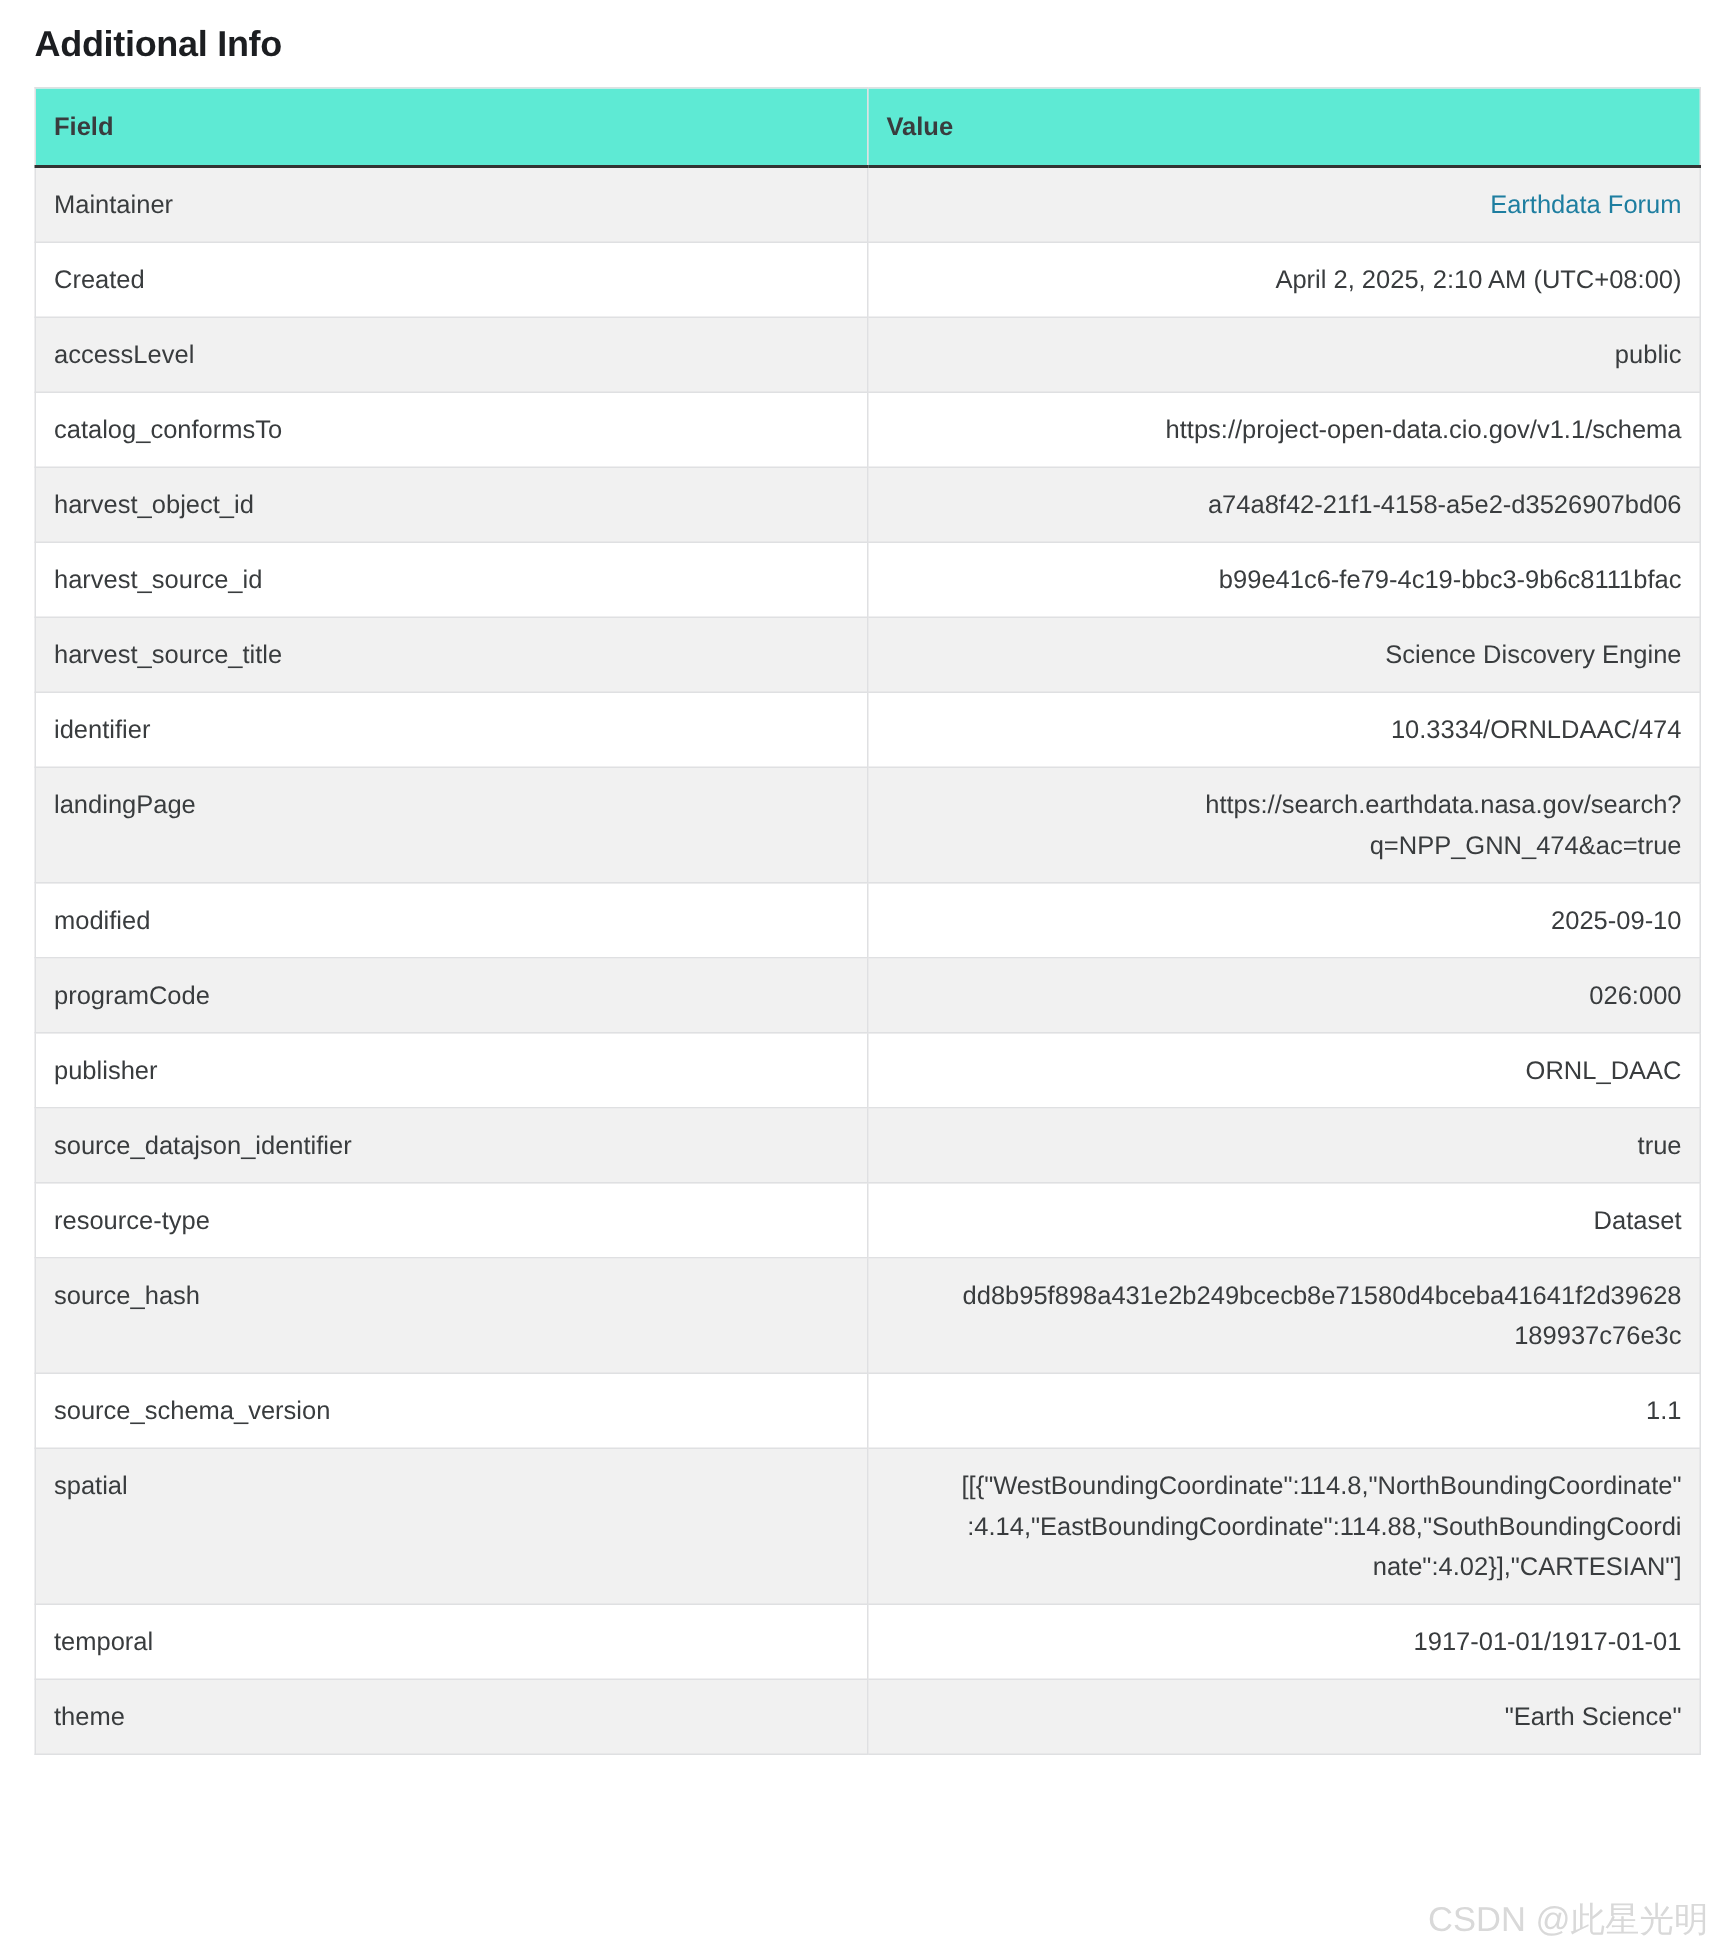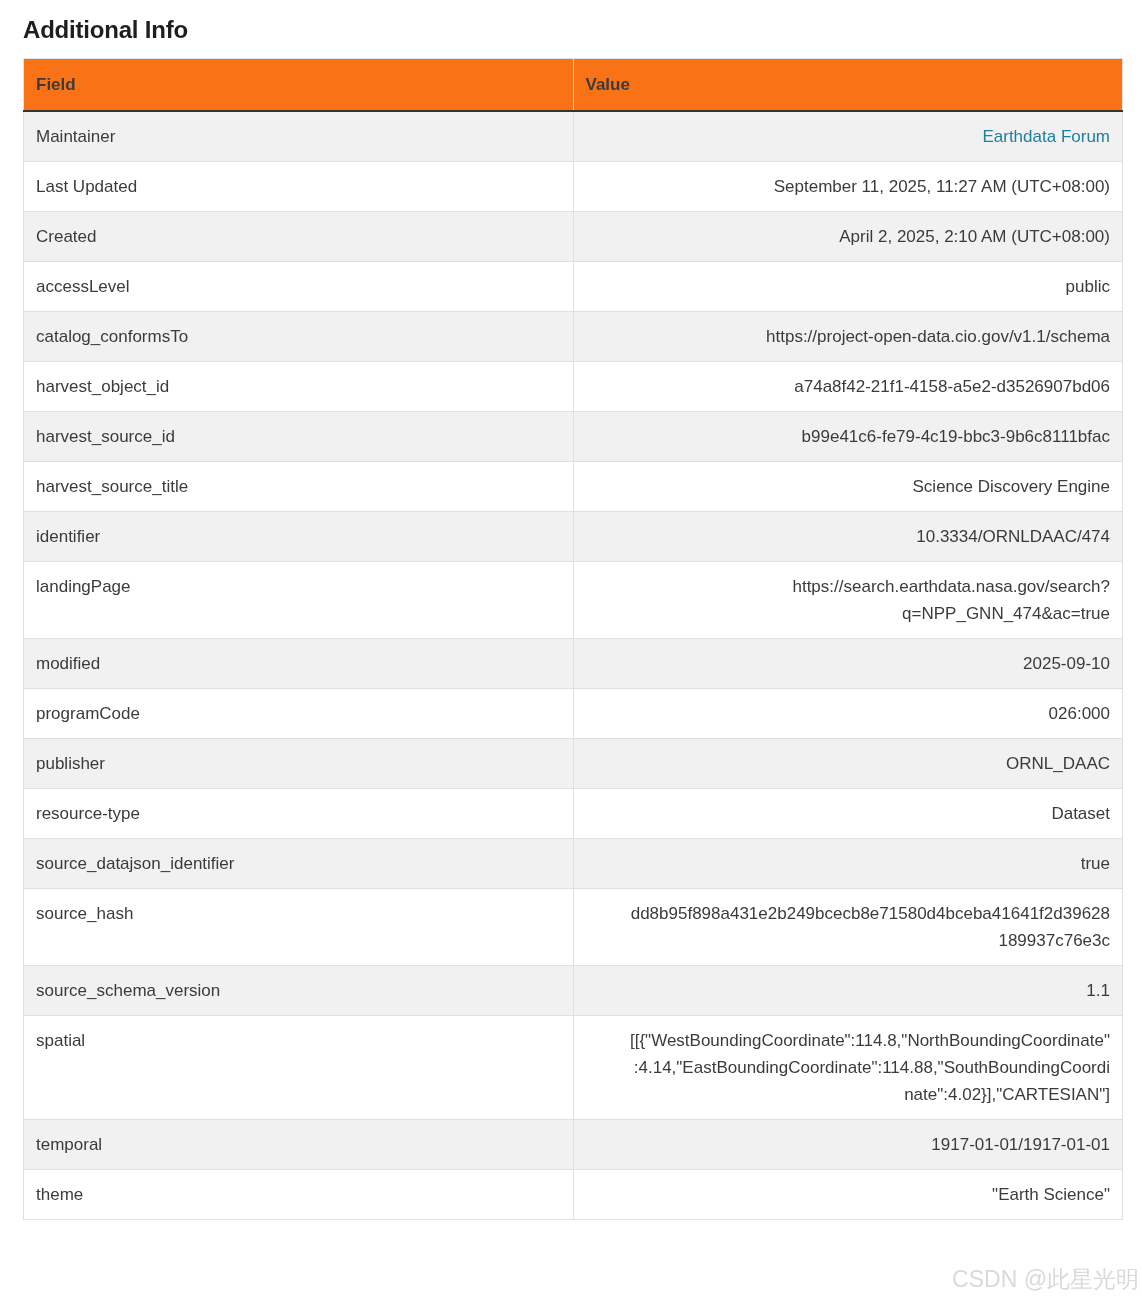--- a/index.html
+++ b/index.html
@@ -15,21 +15,21 @@
   html, body { margin: 0; padding: 0; }
   body {
     width: 1142px;
     height: 1300px;
     position: relative;
     background: #ffffff;
     font-family: "Liberation Sans", sans-serif;
     color: var(--text);
     overflow: hidden;
   }
-  .content { padding: 16px 19px 0 23px; border-radius: 24px; }
+  .content { padding: 16px 8px 0 23px; border-radius: 24px; }
   .page-title {
     font-size: 24px;
     line-height: 28px;
     font-weight: 700;
     margin: 0 0 14px 0;
     color: var(--title);
     letter-spacing: -0.2px;
   }
   table.info-table {
     width: 100%;
@@ -44,21 +44,21 @@
     line-height: 27px;
     vertical-align: top;
     text-align: left;
   }
   .info-table col.field-col { width: 50%; }
   .info-table col.value-col { width: 50%; }
   .info-table thead th {
     padding: 12px;
     border-bottom: 2px solid var(--header-border);
     font-weight: 700;
-    background: #f97316;
+    background: #5eead4;
   }
   .info-table tbody th { font-weight: 400; }
   .info-table tbody td {
     font-weight: 400;
     white-space: pre-wrap;
     overflow-wrap: anywhere;
     word-break: break-word;
     text-align: right;
   }
   .info-table tbody tr:nth-child(odd) { background: var(--stripe); }
@@ -87,24 +87,20 @@
     <thead>
       <tr>
         <th>Field</th>
         <th>Value</th>
       </tr>
     </thead>
     <tbody>
         <tr>
           <th>Maintainer</th>
           <td><a class="value-link" href="#">Earthdata Forum</a></td>
-        </tr>
-        <tr>
-          <th>Last Updated</th>
-          <td>September 11, 2025, 11:27 AM (UTC+08:00)</td>
         </tr>
         <tr>
           <th>Created</th>
           <td>April 2, 2025, 2:10 AM (UTC+08:00)</td>
         </tr>
         <tr>
           <th>accessLevel</th>
           <td>public</td>
         </tr>
         <tr>
@@ -138,26 +134,26 @@
         </tr>
         <tr>
           <th>programCode</th>
           <td>026:000</td>
         </tr>
         <tr>
           <th>publisher</th>
           <td>ORNL_DAAC</td>
         </tr>
         <tr>
+          <th>source_datajson_identifier</th>
+          <td>true</td>
+        </tr>
+        <tr>
           <th>resource-type</th>
           <td>Dataset</td>
-        </tr>
-        <tr>
-          <th>source_datajson_identifier</th>
-          <td>true</td>
         </tr>
         <tr>
           <th>source_hash</th>
           <td>dd8b95f898a431e2b249bcecb8e71580d4bceba41641f2d39628
 189937c76e3c</td>
         </tr>
         <tr>
           <th>source_schema_version</th>
           <td>1.1</td>
         </tr>

